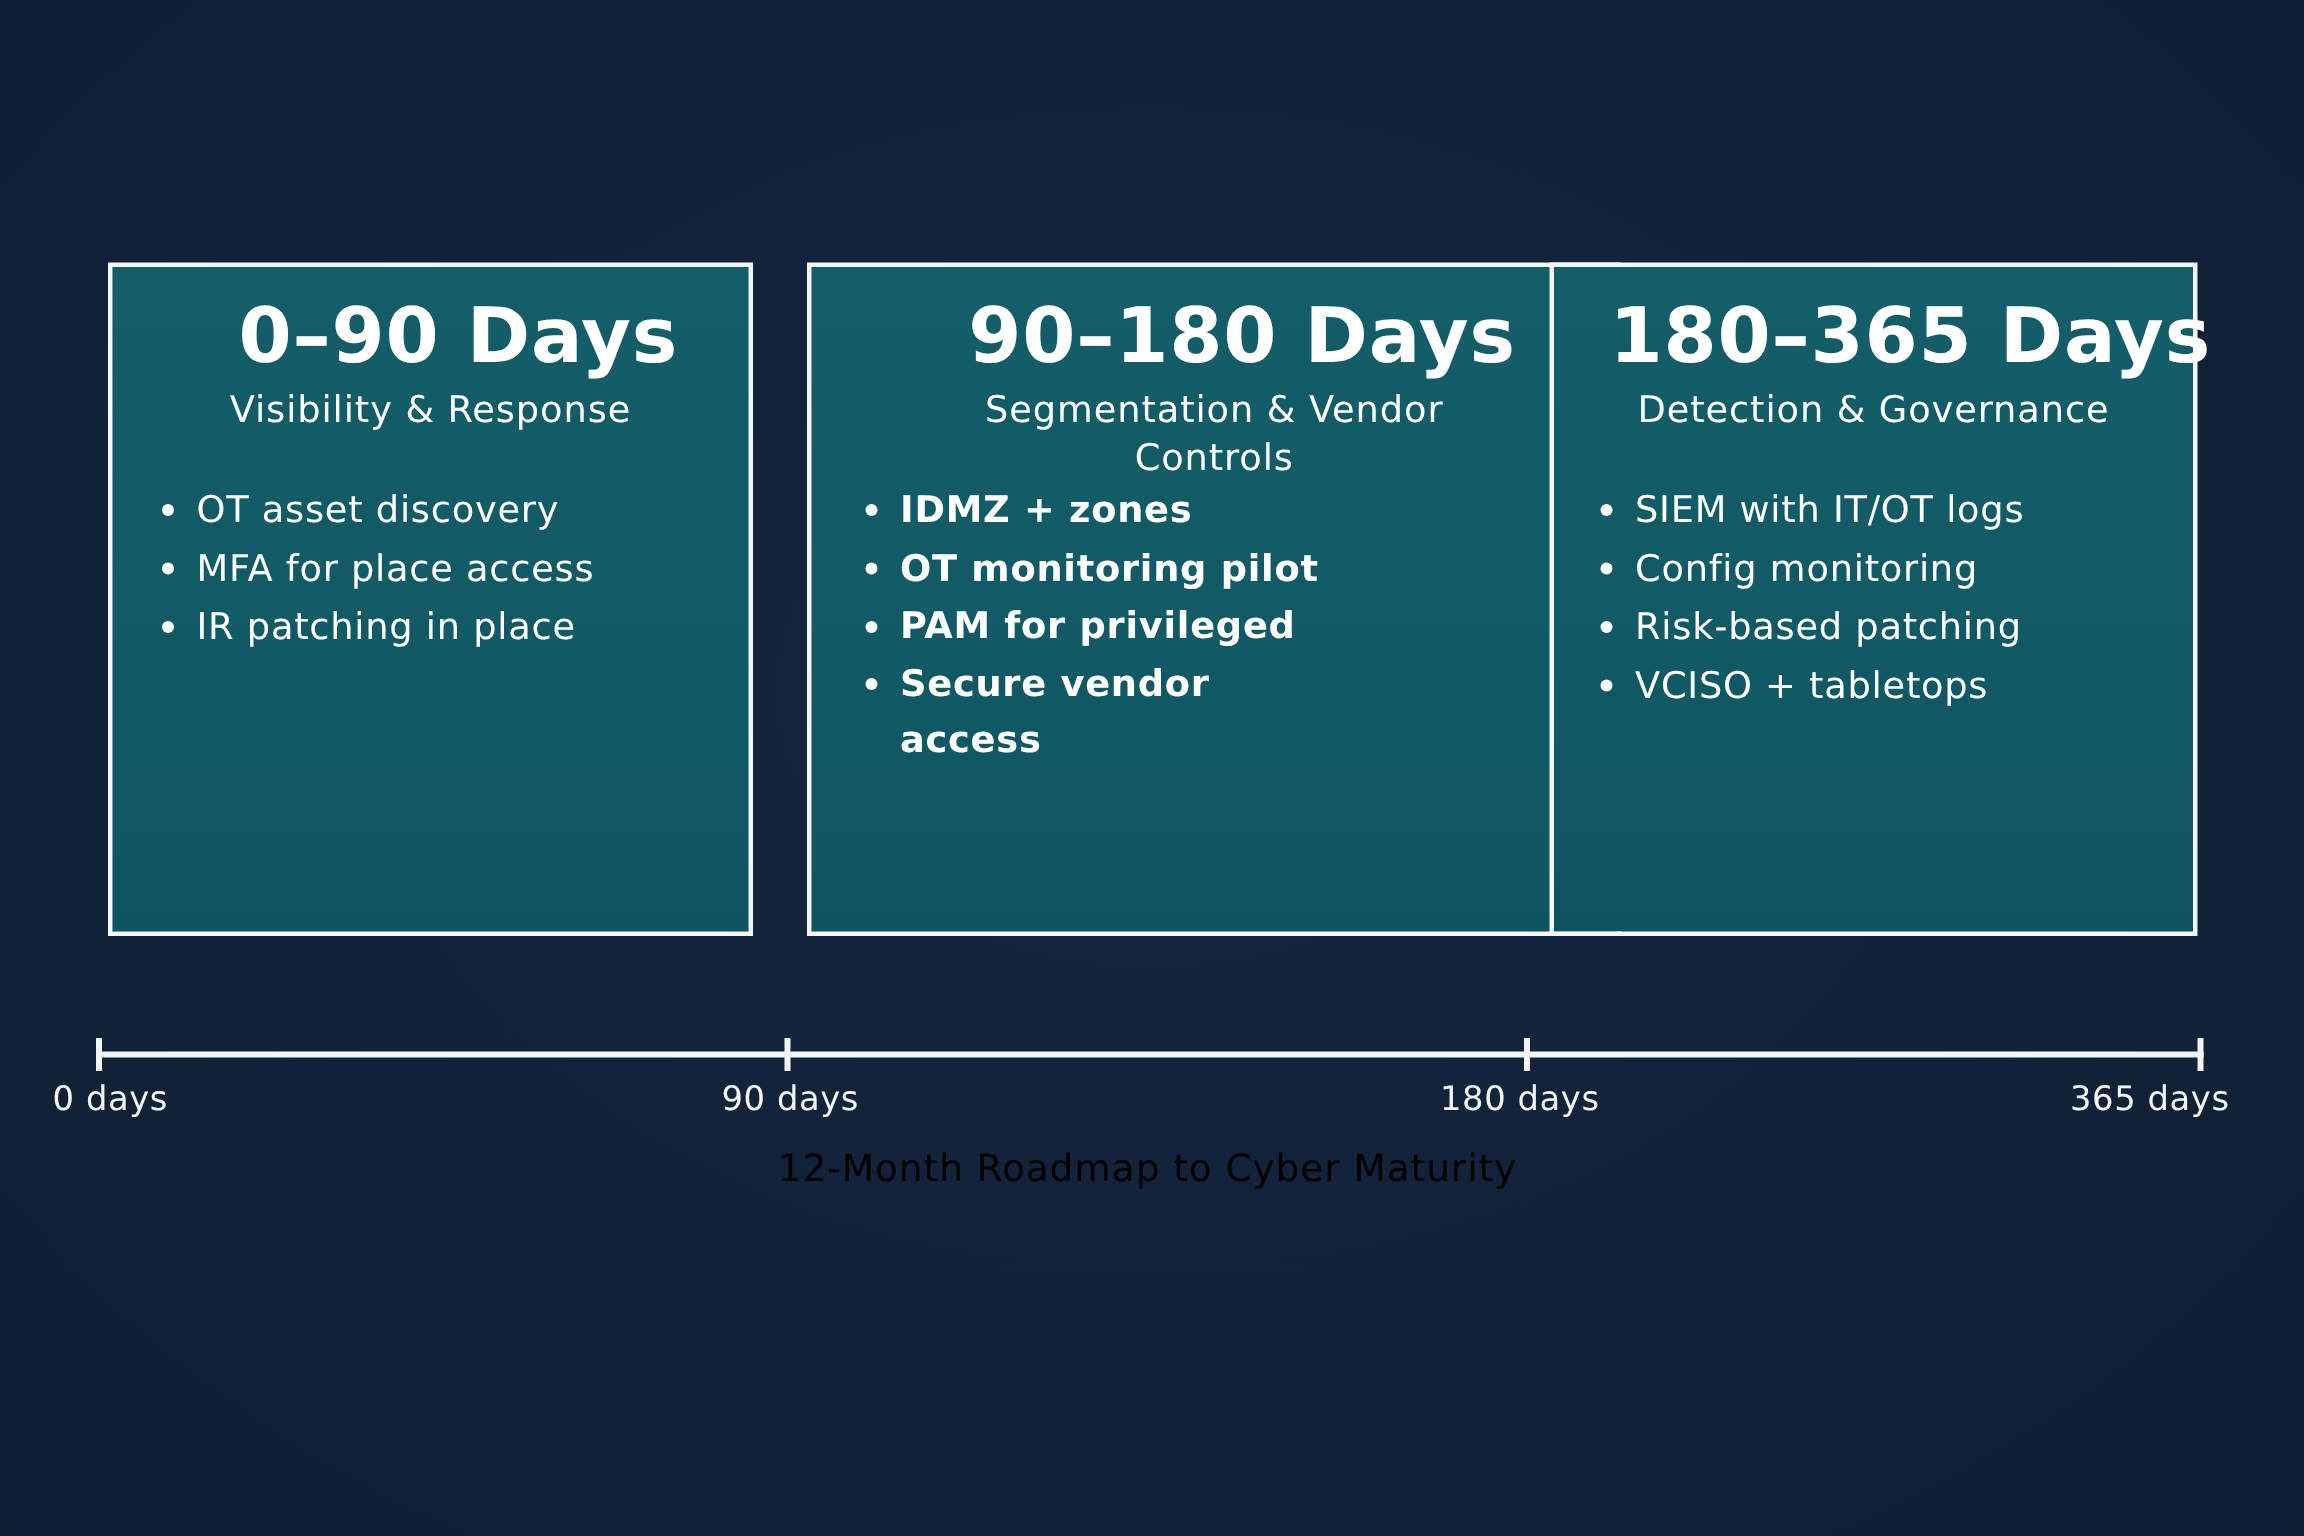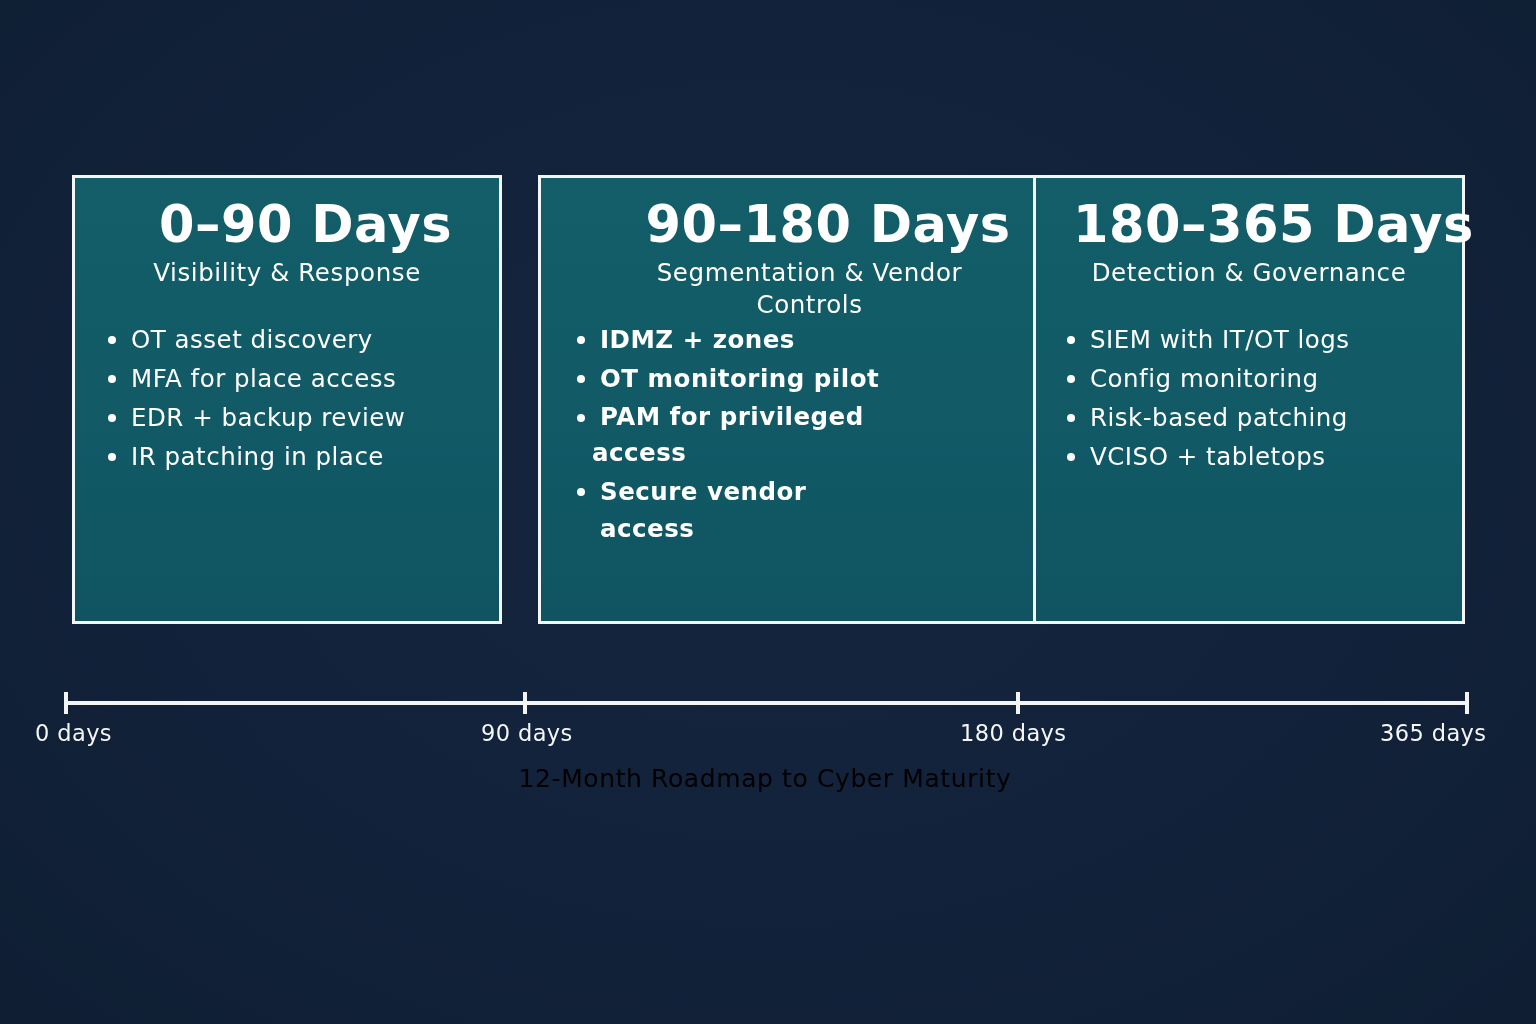--- a/index.html
+++ b/index.html
@@ -141,45 +141,40 @@
     <li class="phase-item">
       <span class="bullet"></span>
       <span>OT asset discovery</span>
     </li>
     <li class="phase-item">
       <span class="bullet"></span>
       <span>MFA for place access</span>
     </li>
     <li class="phase-item">
       <span class="bullet"></span>
-      <span>EDR + backup review</span>
-    </li>
-    <li class="phase-item">
-      <span class="bullet"></span>
       <span>IR patching in place</span>
     </li>
   </ul>
 </div>
 
 <div class="phase-box" id="box-1">
   <div class="phase-title">90–180 Days</div>
   <div class="phase-subtitle" style="left:70px;right:70px;">Segmentation &amp; Vendor Controls</div>
   <ul class="phase-list">
     <li class="phase-item">
       <span class="bullet"></span>
       <span>IDMZ + zones</span>
     </li>
     <li class="phase-item">
       <span class="bullet"></span>
       <span>OT monitoring pilot</span>
     </li>
     <li class="phase-item wrap" style="line-height:36px;">
       <span class="bullet"></span>
       <span>PAM for privileged</span>
-      <span class="wrap-line">access</span>
     </li>
     <li class="phase-item">
       <span class="bullet"></span>
       <span>Secure vendor access</span>
     </li>
   </ul>
 </div>
 
 <div class="phase-box" id="box-2">
   <div class="phase-title">180–365 Days</div>

